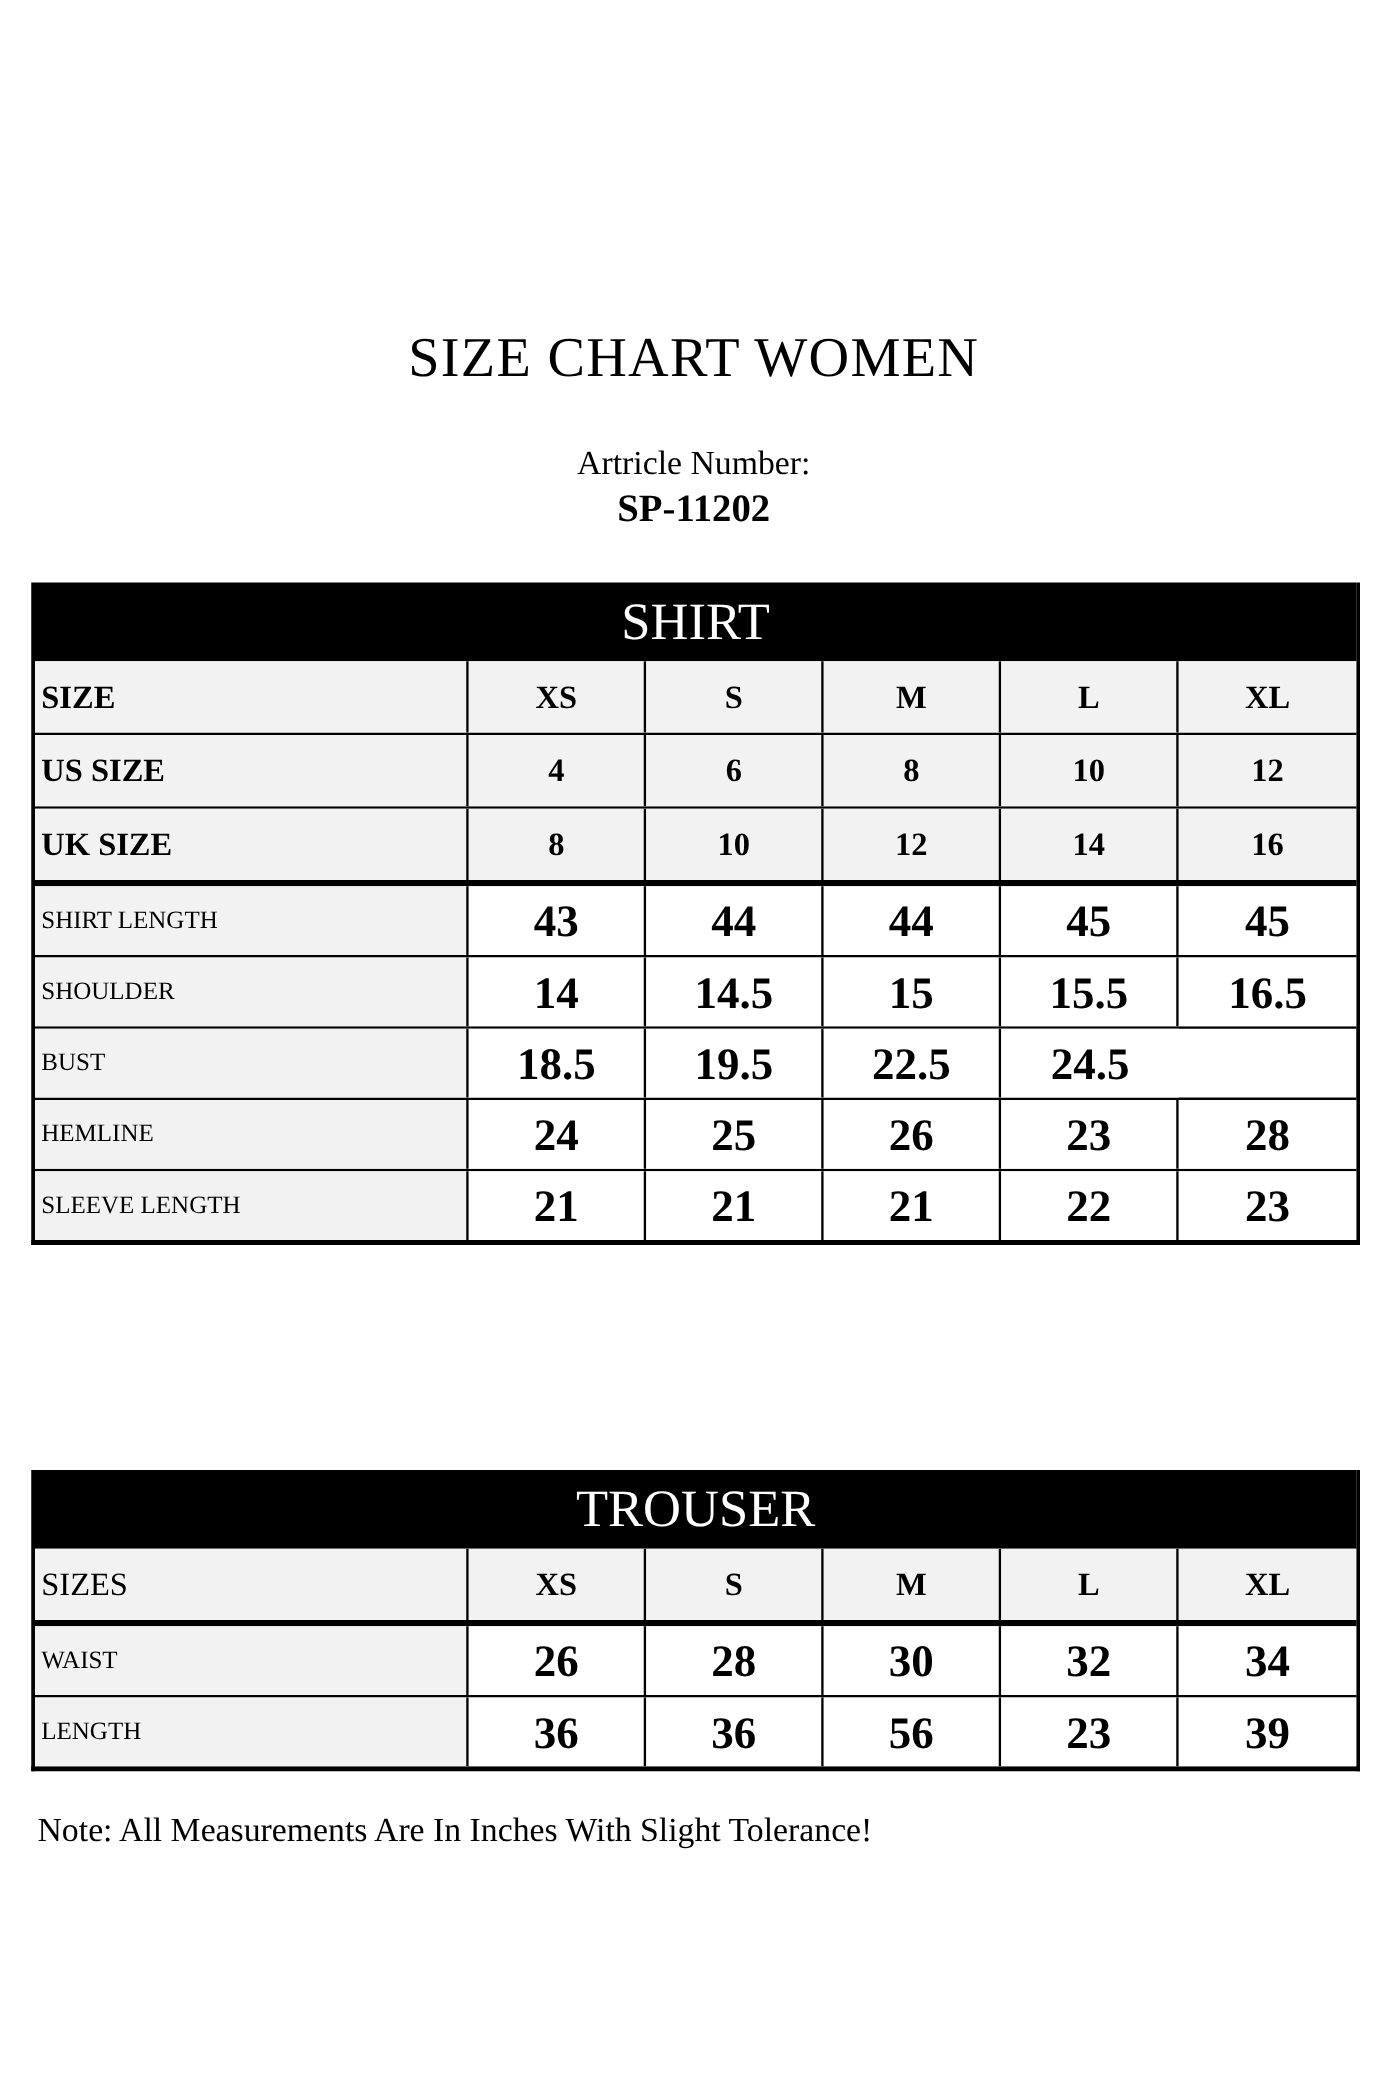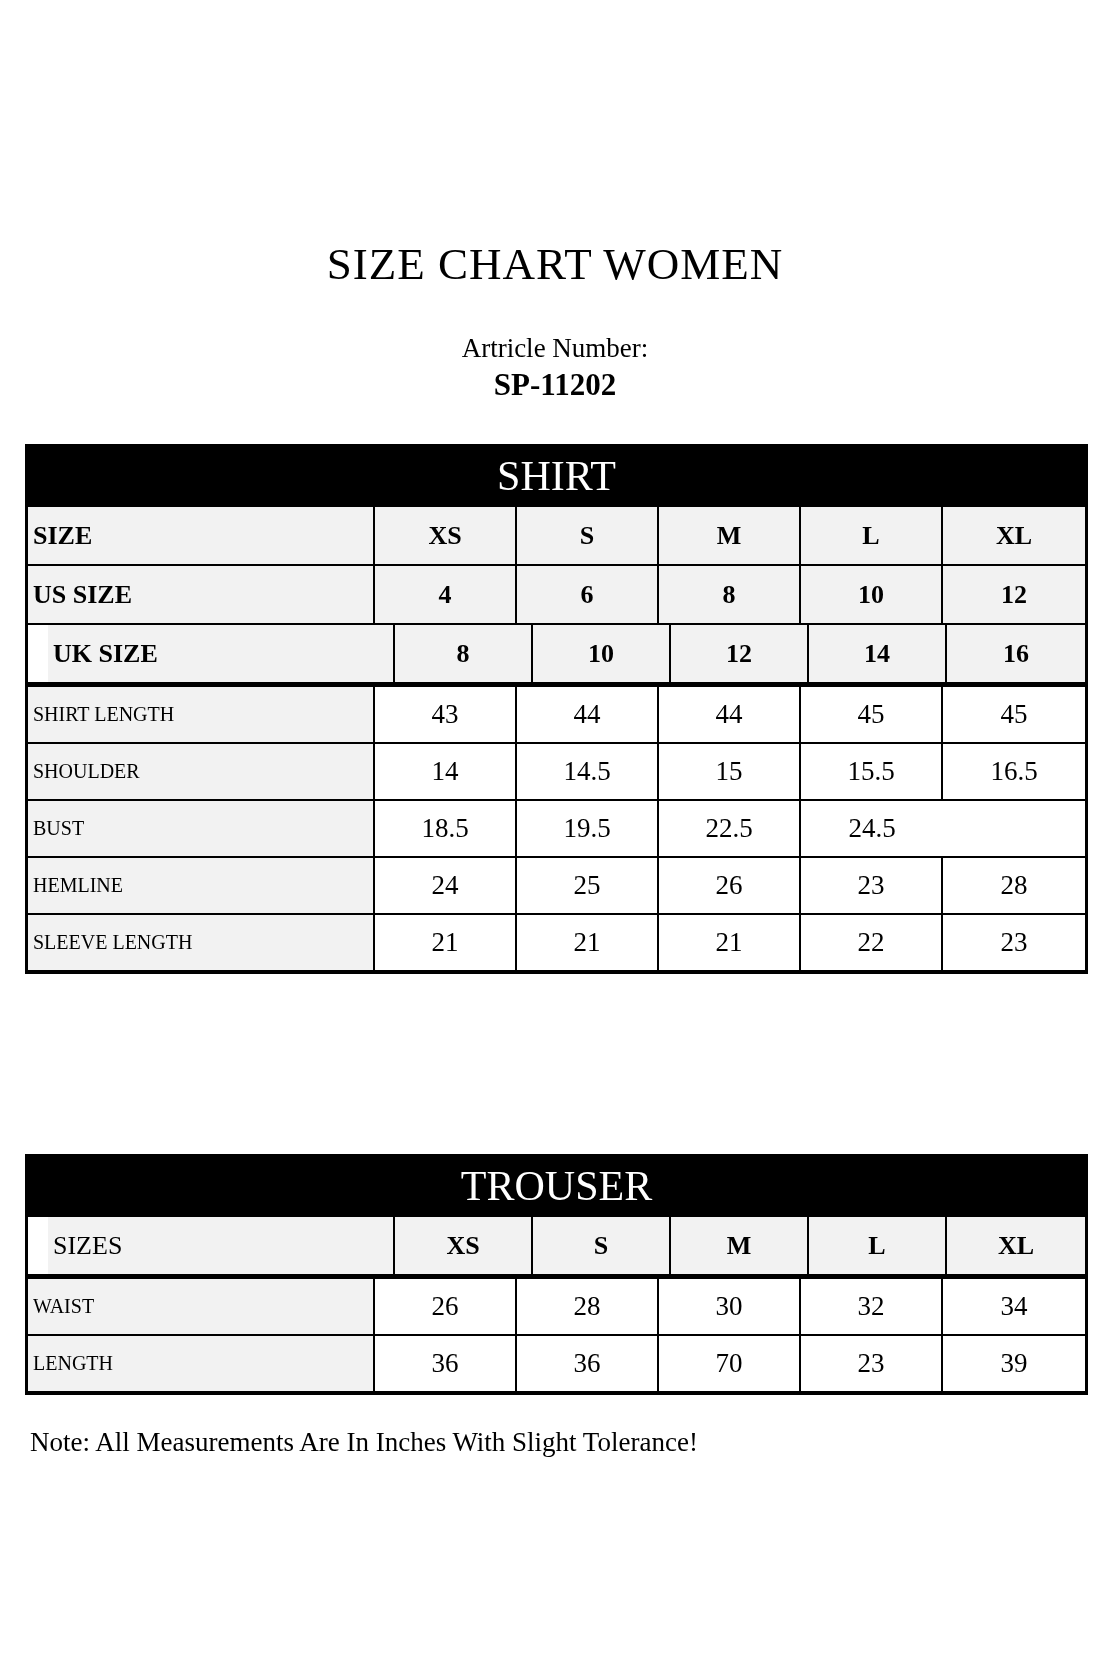--- a/index.html
+++ b/index.html
@@ -2,21 +2,21 @@
 <html><head>
 <meta charset="utf-8">
 <style>
   html, body { margin: 0; padding: 0; background: #ffffff; }
   body {
     width: 1110px; height: 1665px;
     font-family: "Liberation Serif", "DejaVu Serif", serif;
     color: #000;
     position: relative;
   }
-  .page { padding-top: 240px; }
+  .page { padding-top: 240px; margin-top: 22px; }
 
   .doc-title {
     margin: 0; text-align: center;
     font-size: 45px; font-weight: 400; line-height: 1.1;
     letter-spacing: 1px;
   }
   .article-label {
     margin-top: 44px; text-align: center;
     font-size: 27px; line-height: 1.1;
   }
@@ -42,41 +42,41 @@
     display: flex; align-items: center; justify-content: center;
     font-size: 42px; line-height: 1;
   }
 
   .row {
     display: grid;
     grid-template-columns: 347px repeat(5, 1fr);
     border-bottom: 2px solid var(--ink);
   }
   .row:last-child { border-bottom: none; }
-  .row.hdr-last { border-bottom: 5px solid var(--ink); padding-left: 20px; }
+  .row.hdr-last { border-bottom: 5px solid var(--ink); }
   .row.hdr .cell { background: var(--row-bg); }
   .row.data .cell.label { background: var(--row-bg); }
   .row.data .cell.val { background: #ffffff; }
 
   .cell {
     min-height: 55px;
     display: flex; align-items: center;
     border-right: 2px solid var(--ink);
     box-sizing: border-box;
   }
   .cell:last-child { border-right: none; }
   .cell.label { justify-content: flex-start; padding-left: 5px; }
   .cell.val { justify-content: center; }
 
   .row.hdr .cell { min-height: 57px; }
   .row.hdr .cell.label { font-size: 26px; font-weight: 700; }
   .row.hdr.label-regular .cell.label { font-weight: 400; font-size: 26px; }
   .row.hdr .cell.val { font-size: 26px; font-weight: 700; }
   .row.data .cell.label { font-size: 20px; font-weight: 400; }
-  .row.data .cell.val { font-size: 27px; font-weight: 400; }
+  .row.data .cell.val { font-size: 36px; font-weight: 700; }
 
   .note {
     margin-left: 30px; margin-top: 32px;
     font-size: 27px;
   }
 </style>
 </head>
 <body style="--ink: #000000; --bar-bg: #000000; --bar-fg: #ffffff; --row-bg: #f2f2f2;">
 
 <div class="page">
@@ -172,21 +172,21 @@
           <div class="cell val">26</div>
           <div class="cell val">28</div>
           <div class="cell val">30</div>
           <div class="cell val">32</div>
           <div class="cell val">34</div>
         </div>
         <div class="row data">
           <div class="cell label">LENGTH</div>
           <div class="cell val">36</div>
           <div class="cell val">36</div>
-          <div class="cell val">70</div>
+          <div class="cell val">56</div>
           <div class="cell val">23</div>
           <div class="cell val">39</div>
         </div>
       </div>
   </section>
 
   <div class="note">Note: All Measurements Are In Inches With Slight Tolerance!</div>
 
 </div>
 

